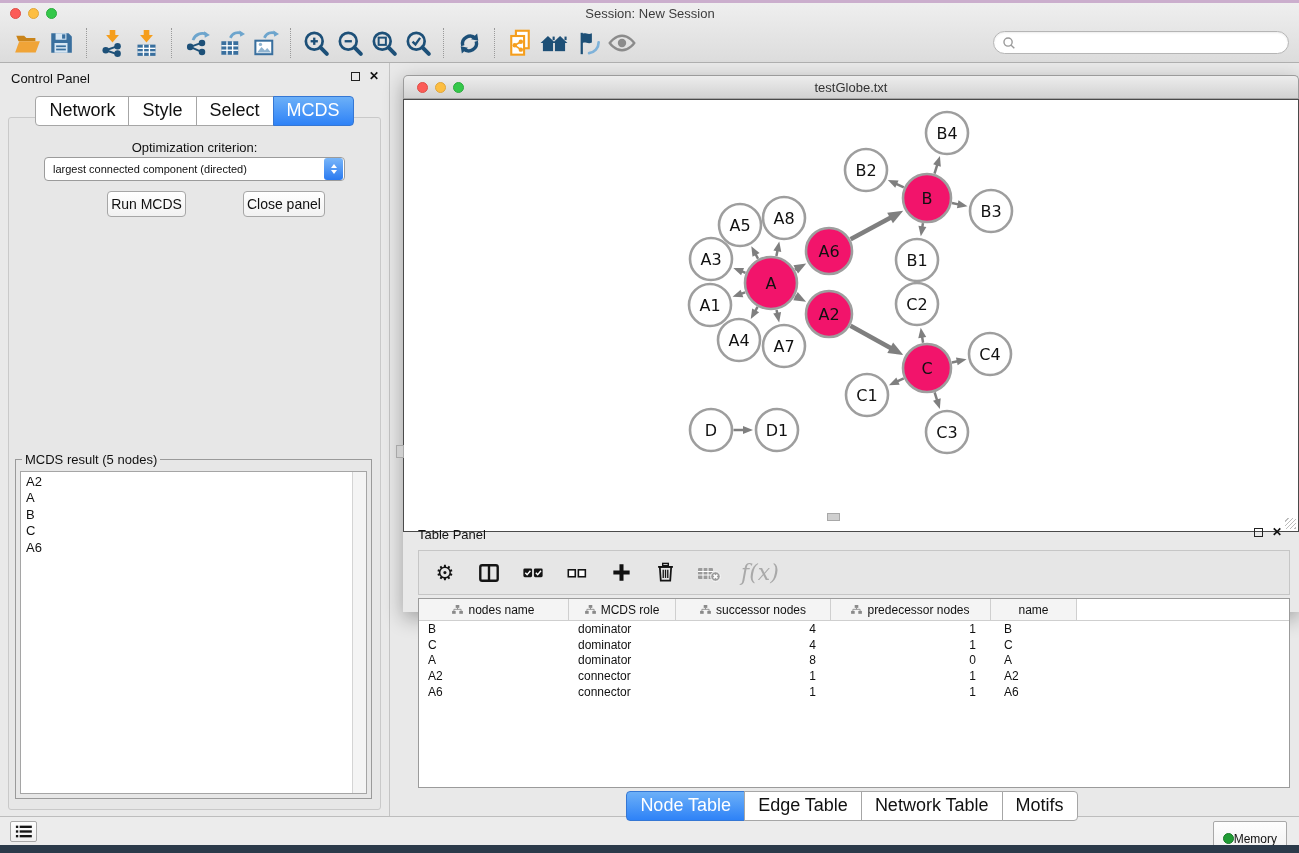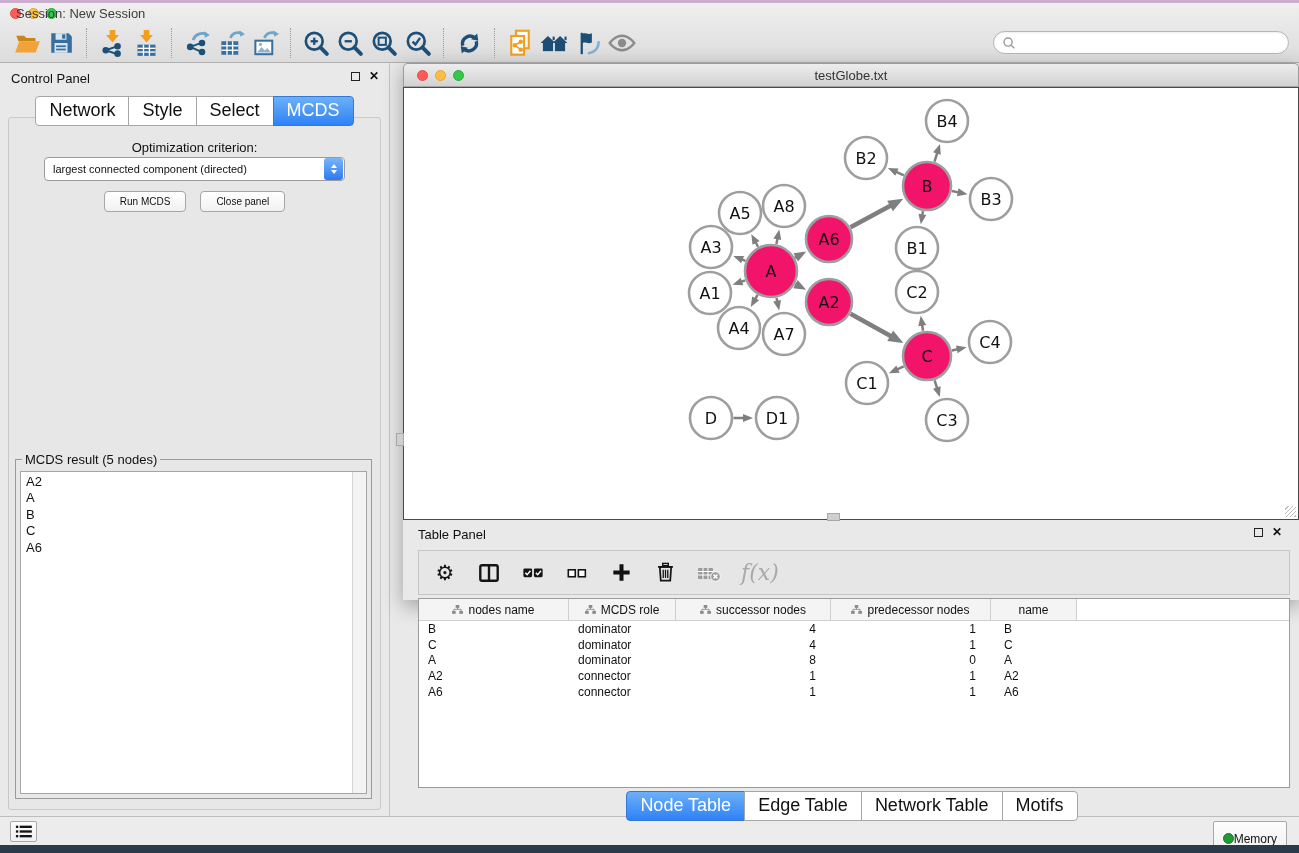--- a/index.html
+++ b/index.html
@@ -9,21 +9,21 @@
   .screen { position:absolute; inset:0; }
 
   
   .desktop-top { position:absolute; left:0; top:0; width:100%; height:3px; background:#cbaecd; }
   .desktop-bottom { position:absolute; left:0; bottom:0; width:100%; height:8px; background:#2b3a4a; }
 
   
   .chrome { position:absolute; left:0; top:3px; width:100%; height:60px;
             background:linear-gradient(#efefef,#dcdcdc); border-bottom:1px solid #b0b0b0; }
   .titlebar { position:absolute; left:0; top:0; width:100%; height:20px; }
-  .titlebar .title { position:absolute; left:16px; right:0; top:3px; text-align:left; font-size:13px; color:#3c3c3c; }
+  .titlebar .title { position:absolute; left:1px; right:0; top:3px; text-align:center; font-size:13px; color:#3c3c3c; }
   .lights { position:absolute; left:10px; top:5px; display:flex; gap:7px; }
   .light { width:11px; height:11px; border-radius:50%; }
   .light.red { background:#fc5b57; border:1px solid #dd4f47; }
   .light.yellow { background:#fdbe41; border:1px solid #dfa63c; }
   .light.green { background:#34c84a; border:1px solid #2dab3f; }
 
   .toolbar { position:absolute; left:0; top:20px; width:100%; height:40px; display:flex; align-items:center; padding-left:10px; }
   .tool { width:34px; height:32px; display:flex; align-items:center; justify-content:center; cursor:default; }
   .tool svg { display:block; }
   .tsep { width:1px; height:30px; margin:0 8px; border-left:1px dotted #9a9a9a; }
@@ -54,34 +54,34 @@
   .opt-label { position:absolute; left:0; right:0; top:22px; text-align:center; font-size:13px; color:#111; }
   .dropdown { position:absolute; left:35px; right:35px; top:39px; height:24px; background:#fff;
               border:1px solid #9b9b9b; border-radius:4px; display:flex; align-items:center; }
   .dropdown .dd-text { flex:1; font-size:11px; color:#111; padding-left:8px; white-space:nowrap; overflow:hidden; }
   .dd-stepper { width:19px; height:22px; margin:0; border-radius:3px; background:linear-gradient(#79b6f9,#2a7af0);
                 display:flex; flex-direction:column; align-items:center; justify-content:center; gap:2px; margin-right:1px; }
   .dd-up { width:0; height:0; border-left:3.5px solid transparent; border-right:3.5px solid transparent; border-bottom:4.5px solid #fff; }
   .dd-down { width:0; height:0; border-left:3.5px solid transparent; border-right:3.5px solid transparent; border-top:4.5px solid #fff; }
   .cp-buttons { position:absolute; left:0; right:0; top:73px; display:flex; justify-content:center; gap:14px; }
   .btn { background:linear-gradient(#ffffff,#f1f1f1); border:1px solid #a6a6a6; border-radius:4px;
-         font-size:10px; color:#111; padding:4px 15px; font-family:"Liberation Sans",sans-serif; }
+         font-size:14px; color:#111; padding:4px 3px; font-family:"Liberation Sans",sans-serif;margin-left:43px; }
 
   .mcds-fieldset { position:absolute; left:6px; right:8px; top:334px; height:347px;
                    border:1px solid #9a9a9a; padding:4px; }
   .mcds-fieldset legend { font-size:13px; color:#111; padding:0 3px; margin-left:2px; }
   .result-box { position:relative; width:100%; height:100%; background:#fff; border:1px solid #a5a5a5; overflow:hidden; }
   .result-items { position:absolute; left:0; top:2px; right:15px; }
   .result-item { font-size:13px; color:#111; padding:0 0 0 5px; line-height:16.4px; }
   .result-scroll { position:absolute; right:0; top:0; bottom:0; width:14px; background:#f4f4f4; border-left:1px solid #d4d4d4; }
 
   
   .workspace { position:absolute; left:390px; top:0; right:0; height:100%; }
 
-  .net-window { position:absolute; left:13px; top:0; width:896px; height:537px;
+  .net-window { position:absolute; left:13px; top:12px; width:896px; height:537px;
                 box-shadow:0 6px 20px rgba(0,0,0,.32); border-radius:5px 5px 0 0; }
   .net-titlebar { position:absolute; left:0; top:0; width:100%; height:24px;
                   background:linear-gradient(#ededed,#d2d2d2); border:1px solid #9b9b9b; border-bottom:1px solid #a5a5a5;
                   border-radius:5px 5px 0 0; }
   .net-titlebar .lights { top:6px; left:13px; }
   .net-title { position:absolute; left:0; right:0; top:4px; text-align:center; font-size:13px; color:#333; }
   .net-canvas { position:absolute; left:0; top:24px; width:100%; height:433px; background:#fff; border:1px solid #4a4a4a; }
   .net-canvas svg { display:block; }
   .grip { position:absolute; right:2px; bottom:2px; width:11px; height:11px;
           background:repeating-linear-gradient(135deg, transparent 0 2px, #bdbdbd 2px 3px); }

